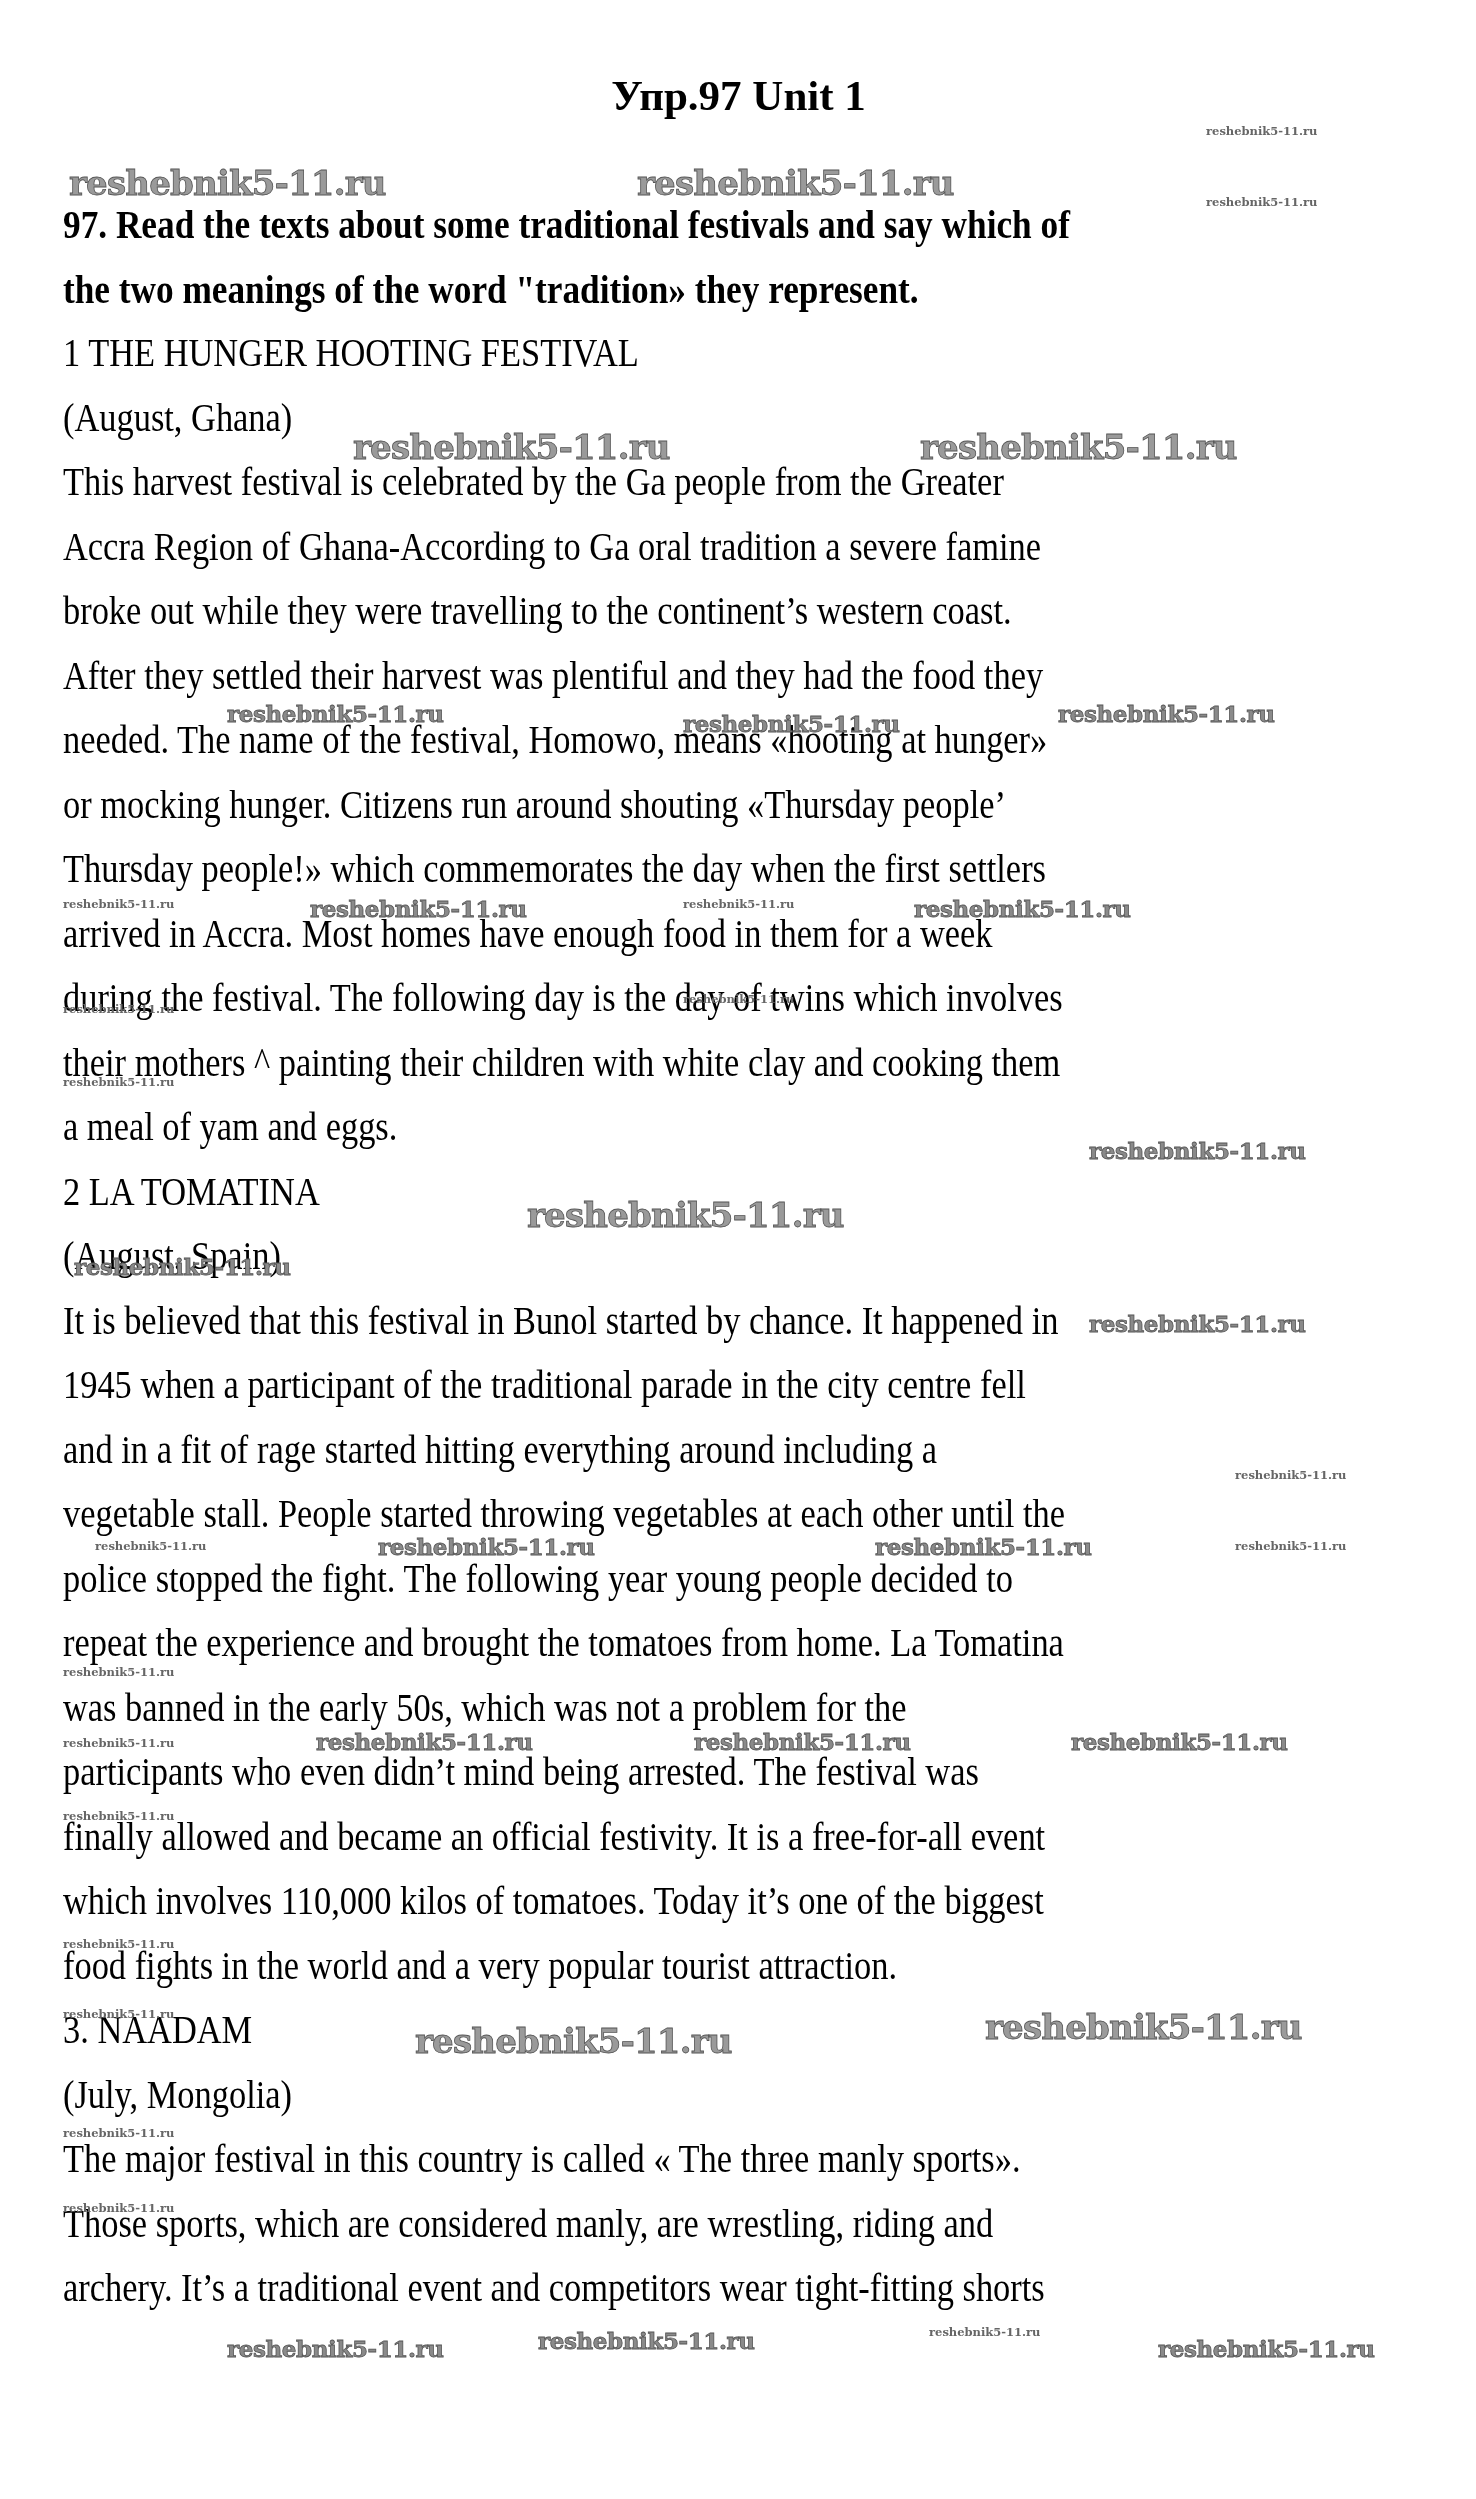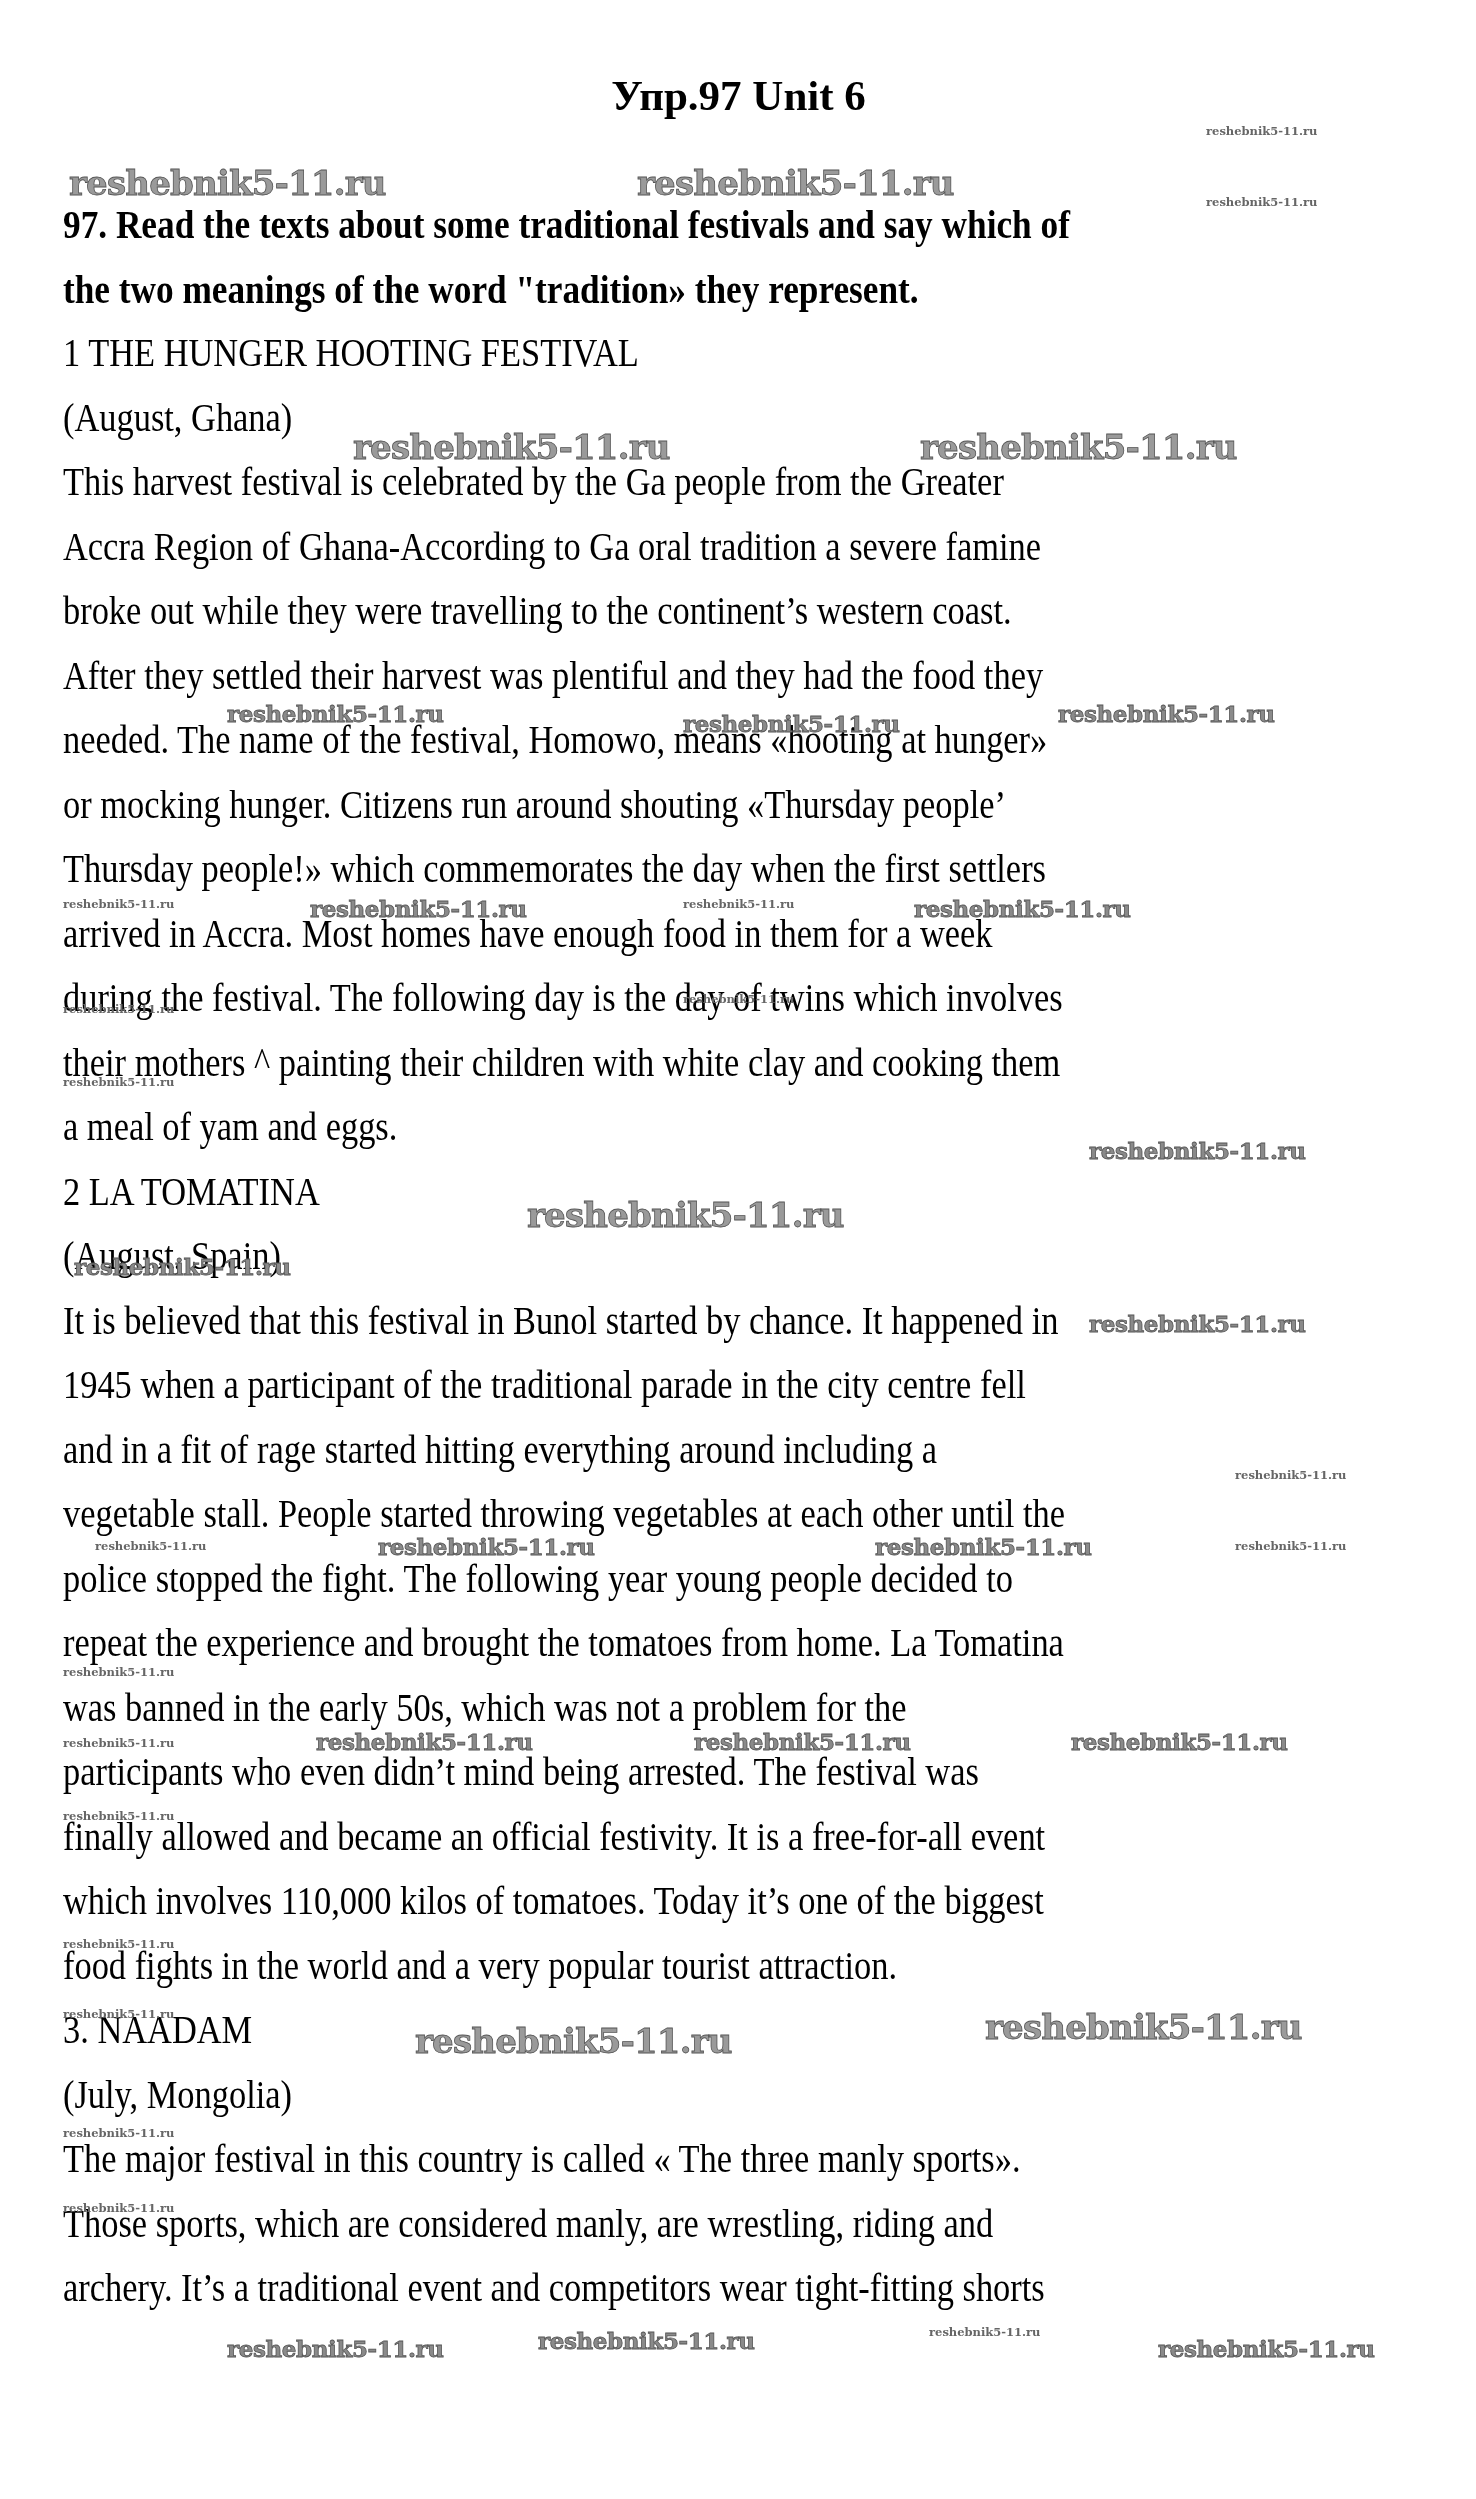--- a/index.html
+++ b/index.html
@@ -12,21 +12,21 @@
     .bold { font-weight: bold; font-size: 41px; }
     .wm { position: absolute; white-space: nowrap; color: #8a8a8a; font-family: "DejaVu Serif", serif;
           font-weight: bold; -webkit-text-stroke: 0.8px #555; }
     .wm.big { font-size: 34px; letter-spacing: -0.8px; color: #9a9a9a; }
     .wm.mid { font-size: 23px; letter-spacing: -0.4px; }
     .wm.small { font-size: 11.5px; -webkit-text-stroke: 0; color: #666; }
   </style>
 </head>
 <body>
 
-<div class="title">Упр.97 Unit 6</div>
+<div class="title">Упр.97 Unit 1</div>
 
 <div class="line bold" style="top: 201px; transform: scaleX(0.86);">97. Read the texts about some traditional festivals and say which of</div>
 <div class="line bold" style="top: 266px; transform: scaleX(0.86);">the two meanings of the word "tradition» they represent.</div>
 
 <div class="line" style="top: 330px; transform: scaleX(0.86);">1 THE HUNGER HOOTING FESTIVAL</div>
 <div class="line" style="top: 395px; transform: scaleX(0.86);">(August, Ghana)</div>
 <div class="line" style="top: 459px; transform: scaleX(0.86);">This harvest festival is celebrated by the Ga people from the Greater</div>
 <div class="line" style="top: 524px; transform: scaleX(0.86);">Accra Region of Ghana-According to Ga oral tradition a severe famine</div>
 <div class="line" style="top: 588px; transform: scaleX(0.86);">broke out while they were travelling to the continent’s western coast.</div>
 <div class="line" style="top: 653px; transform: scaleX(0.86);">After they settled their harvest was plentiful and they had the food they</div>

